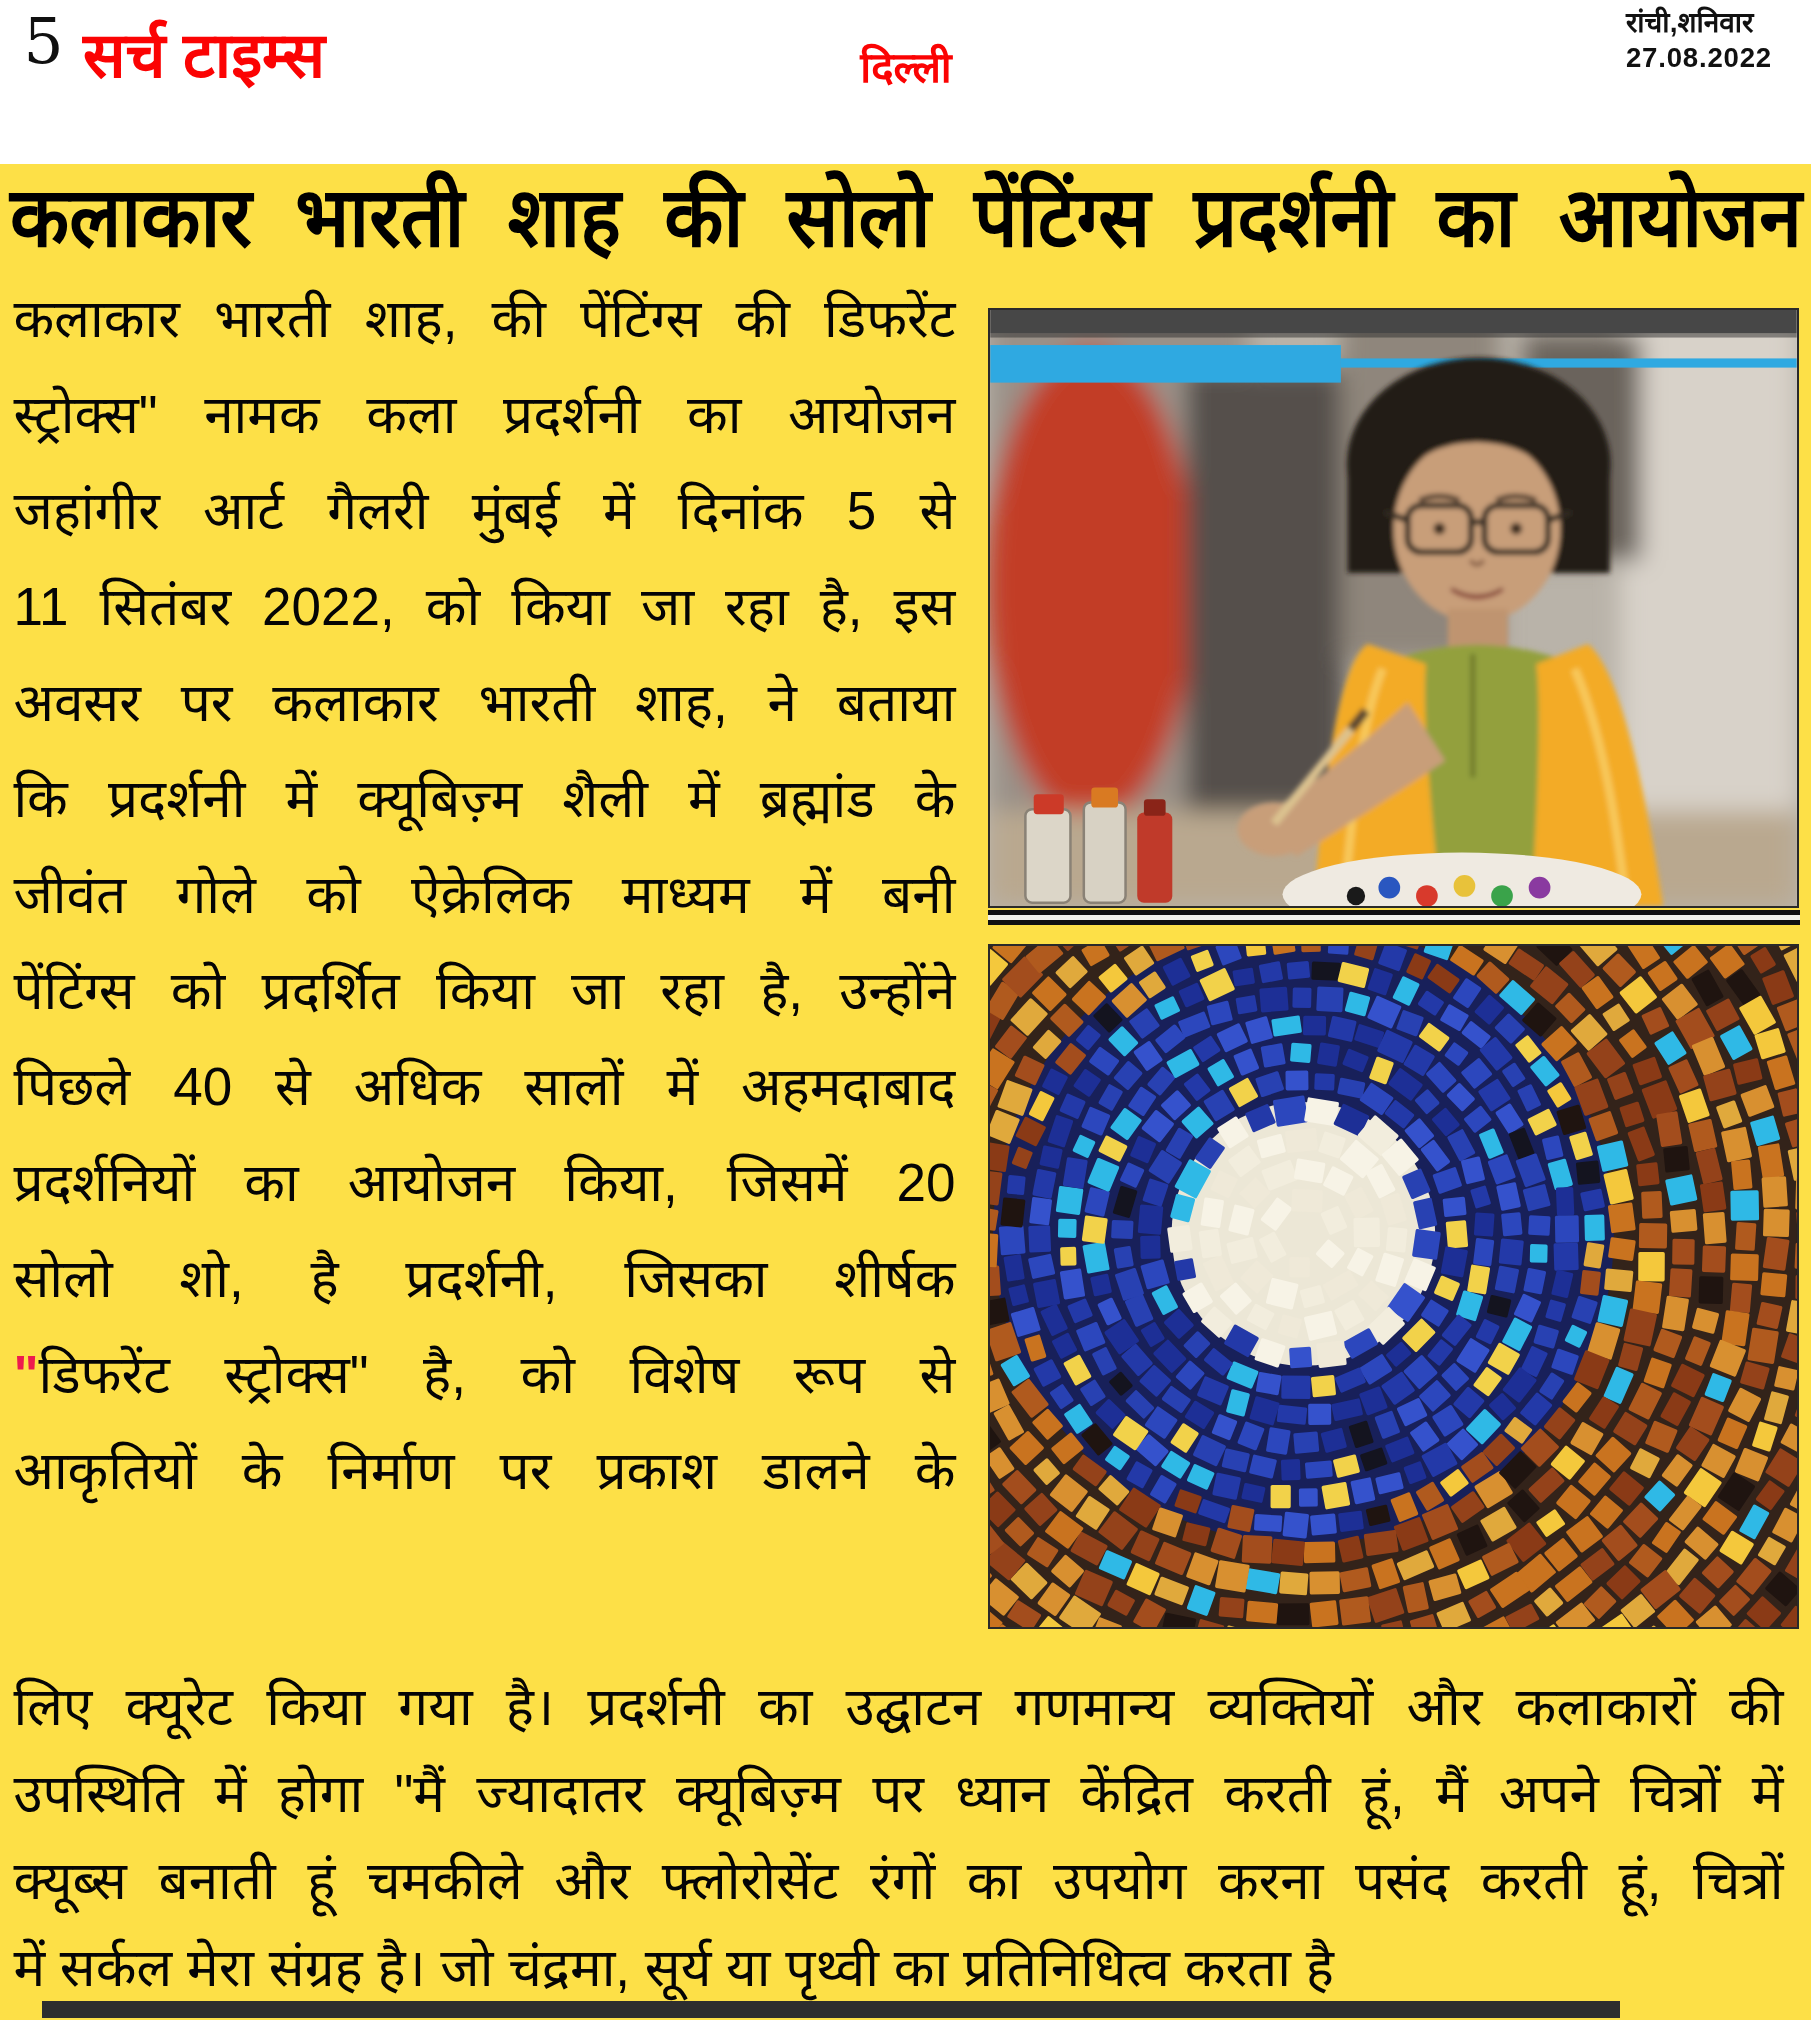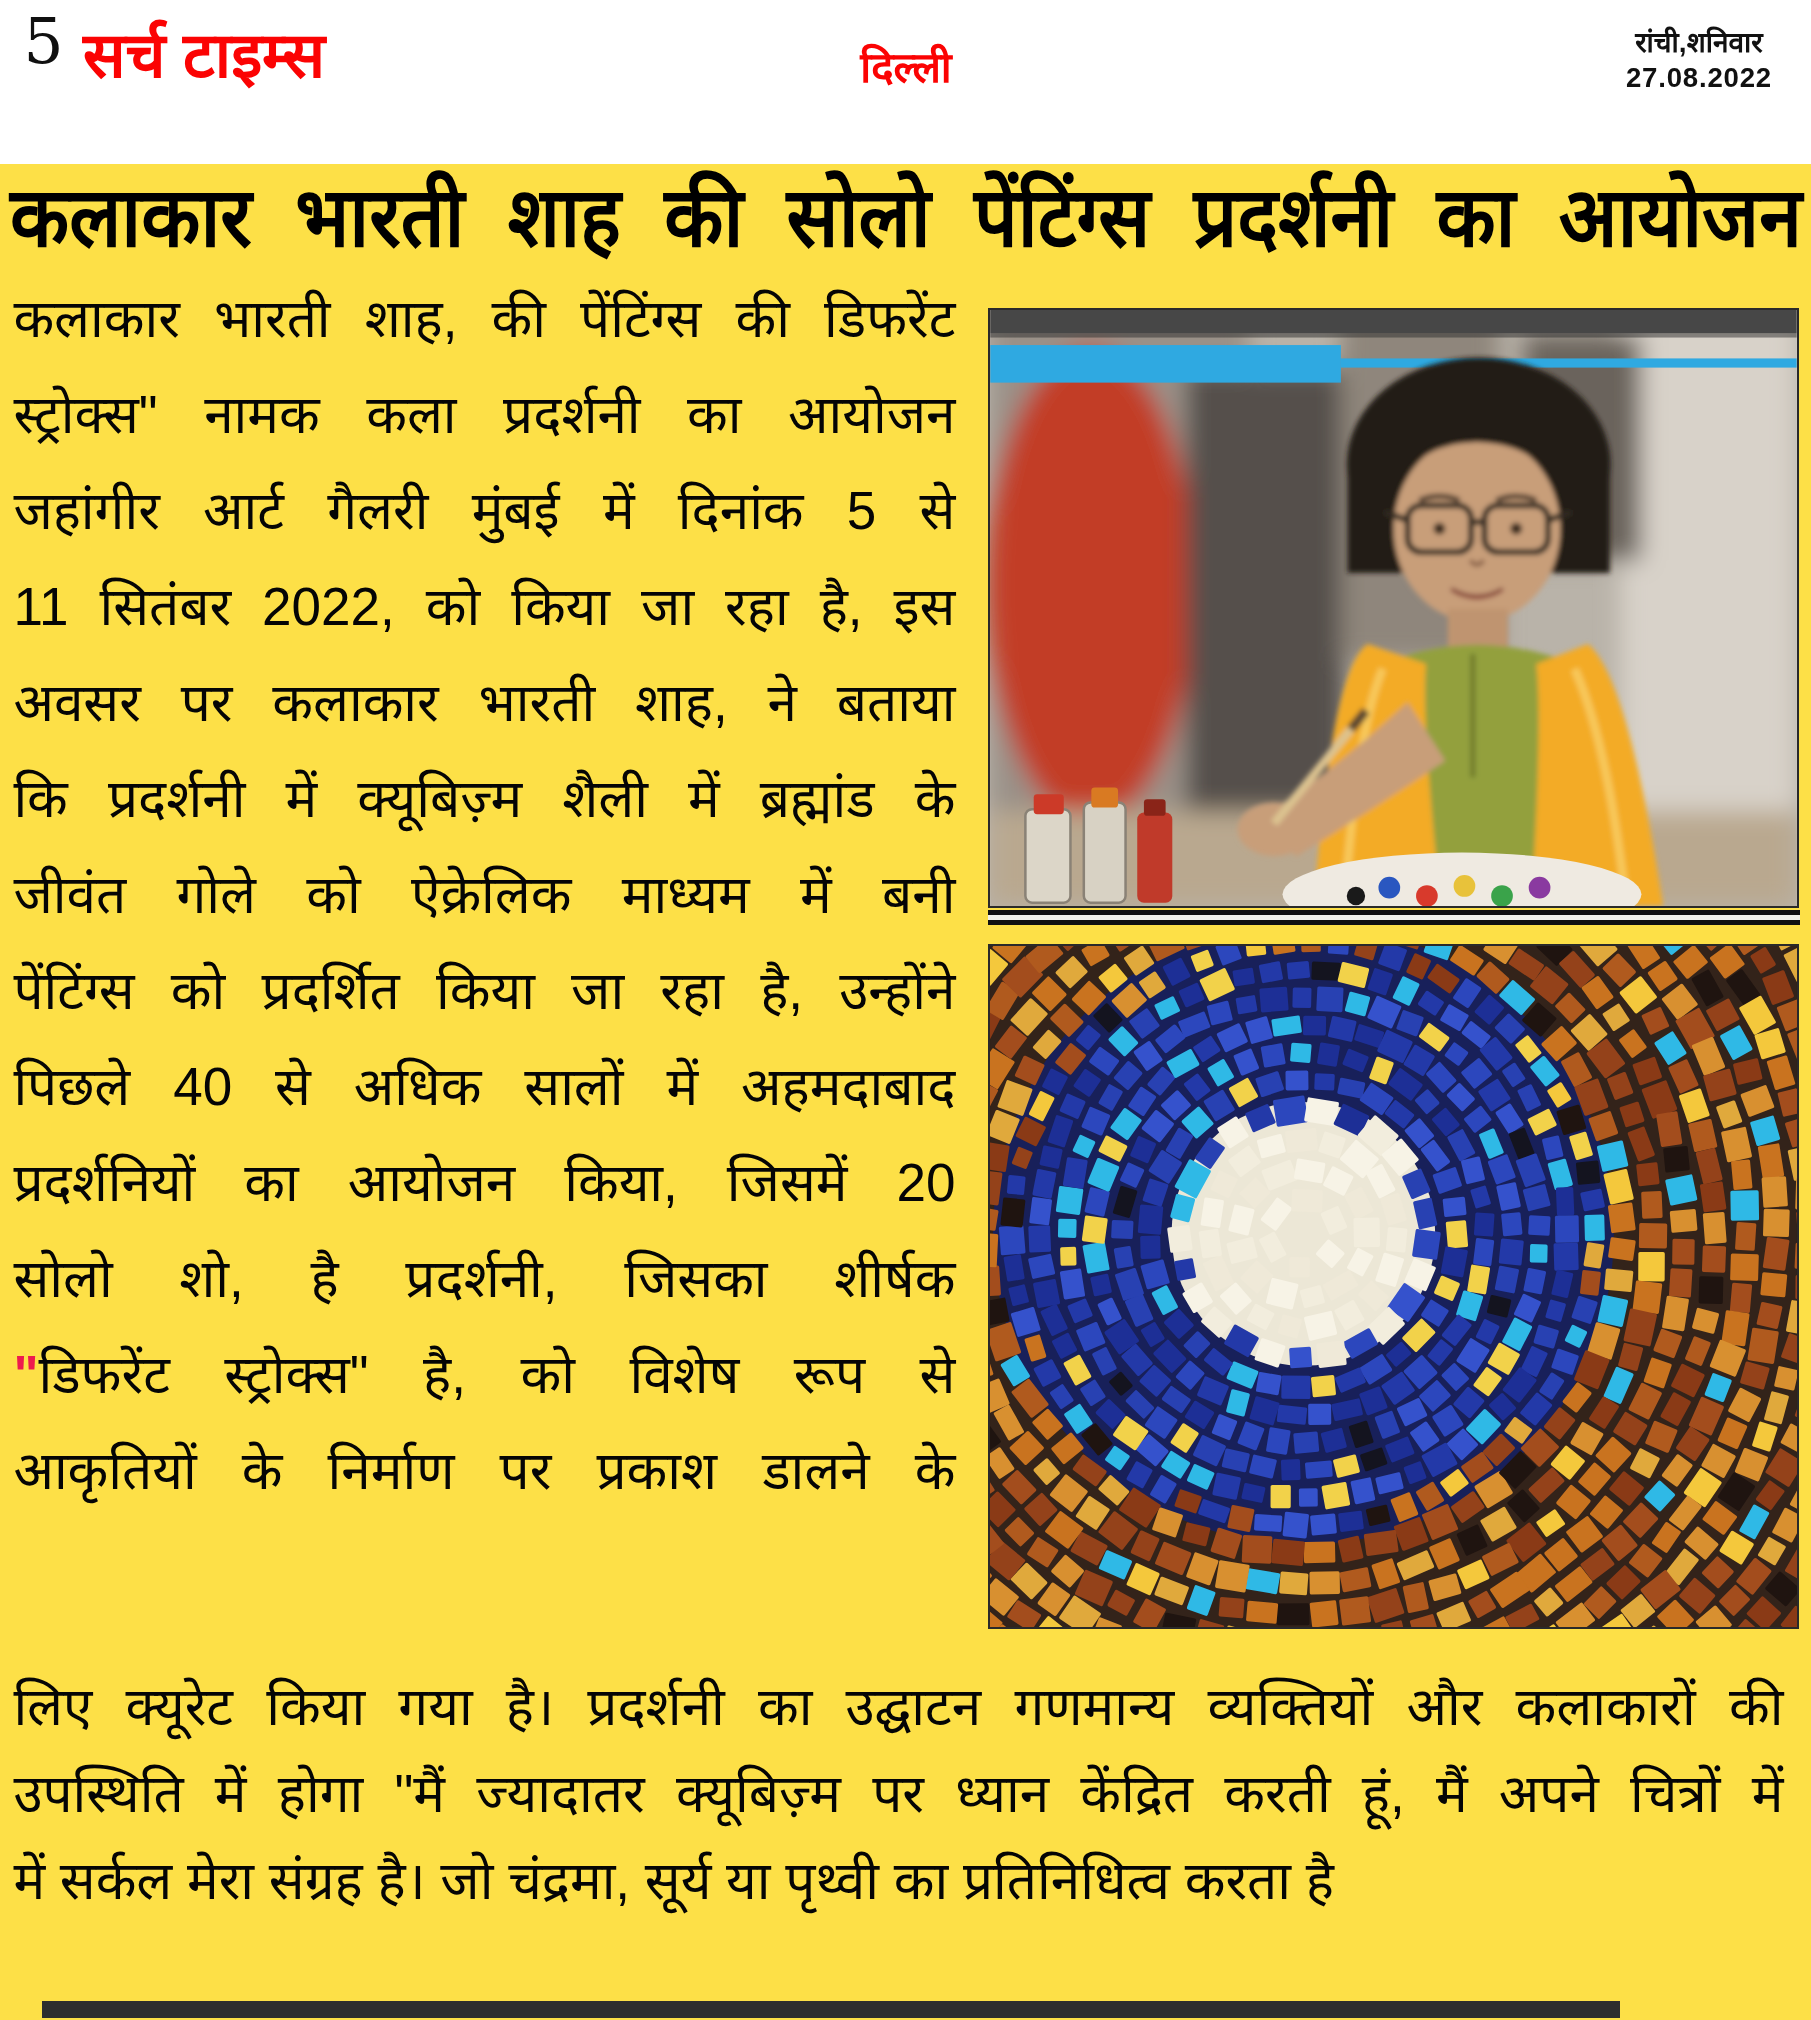--- a/index.html
+++ b/index.html
@@ -5,21 +5,21 @@
   html,body{margin:0;padding:0;background:#ffffff;}
   .page{position:relative;width:1812px;height:2020px;background:#ffffff;overflow:hidden;
         font-family:"Liberation Sans","DejaVu Sans",sans-serif;color:#0a0a0a;}
   
   .masthead{position:absolute;left:0;top:0;width:1812px;height:164px;background:#ffffff;}
   .page-number{position:absolute;left:23.4px;top:5px;font-family:"DejaVu Serif","Liberation Serif",serif;
         font-size:63px;color:#101010;}
   .paper-name{position:absolute;left:83px;top:10px;font-size:63px;font-weight:bold;color:#fb0303;}
   .edition{position:absolute;left:50%;top:8.3px;transform:translateX(-50%);
         font-size:42px;font-weight:bold;color:#fb0303;margin-top:29px;}
-  .dateline{position:absolute;right:40px;top:25px;text-align:center;color:#111;}
+  .dateline{position:absolute;right:40px;top:5px;text-align:left;color:#111;}
   .dateline .city{font-size:28px;font-weight:bold;line-height:35px;}
   .dateline .date{font-size:27.6px;font-weight:900;line-height:35px;letter-spacing:0.8px;}
   
   .green{position:absolute;left:0;top:164px;width:1812px;height:1857px;background:#fde047;}
   .headline{position:absolute;left:10px;top:1.7px;width:1792px;margin:0;
         font-size:77px;font-weight:900;color:#000;line-height:94px;white-space:nowrap;
         text-align:justify;text-align-last:justify;transform:scaleY(1.08);transform-origin:top left;}
   
   .column{position:absolute;left:13.4px;top:107px;width:942px;}
   .line{font-size:53px;line-height:96px;text-align:justify;text-align-last:justify;
@@ -70,20 +70,21 @@
       <div class="line">पिछले 40 से अधिक सालों में अहमदाबाद</div>
       <div class="line">प्रदर्शनियों का आयोजन किया, जिसमें 20</div>
       <div class="line">सोलो शो, है प्रदर्शनी, जिसका शीर्षक</div>
       <div class="line"><span class="quote-red">"</span><span>डिफरेंट स्ट्रोक्स" है, को विशेष रूप से</span></div>
       <div class="line">आकृतियों के निर्माण पर प्रकाश डालने के</div>
     </div>
 
     <div class="fullcol">
       <div class="line">लिए क्यूरेट किया गया है। प्रदर्शनी का उद्घाटन गणमान्य व्यक्तियों और कलाकारों की</div>
       <div class="line">उपस्थिति में होगा "मैं ज्यादातर क्यूबिज़्म पर ध्यान केंद्रित करती हूं, मैं अपने चित्रों में</div>
+      <div class="line">क्यूब्स बनाती हूं चमकीले और फ्लोरोसेंट रंगों का उपयोग करना पसंद करती हूं, चित्रों</div>
       <div class="line last">में सर्कल मेरा संग्रह है। जो चंद्रमा, सूर्य या पृथ्वी का प्रतिनिधित्व करता है</div>
     </div>
 
     <div class="photo photo-artist">
       <svg width="807" height="596" viewBox="0 0 966 714" xmlns="http://www.w3.org/2000/svg">
         <defs>
           <filter id="b14" x="-20%" y="-20%" width="140%" height="140%">
               <feGaussianBlur stdDeviation="14"></feGaussianBlur>
             </filter>
           <filter id="b3" x="-20%" y="-20%" width="140%" height="140%">

